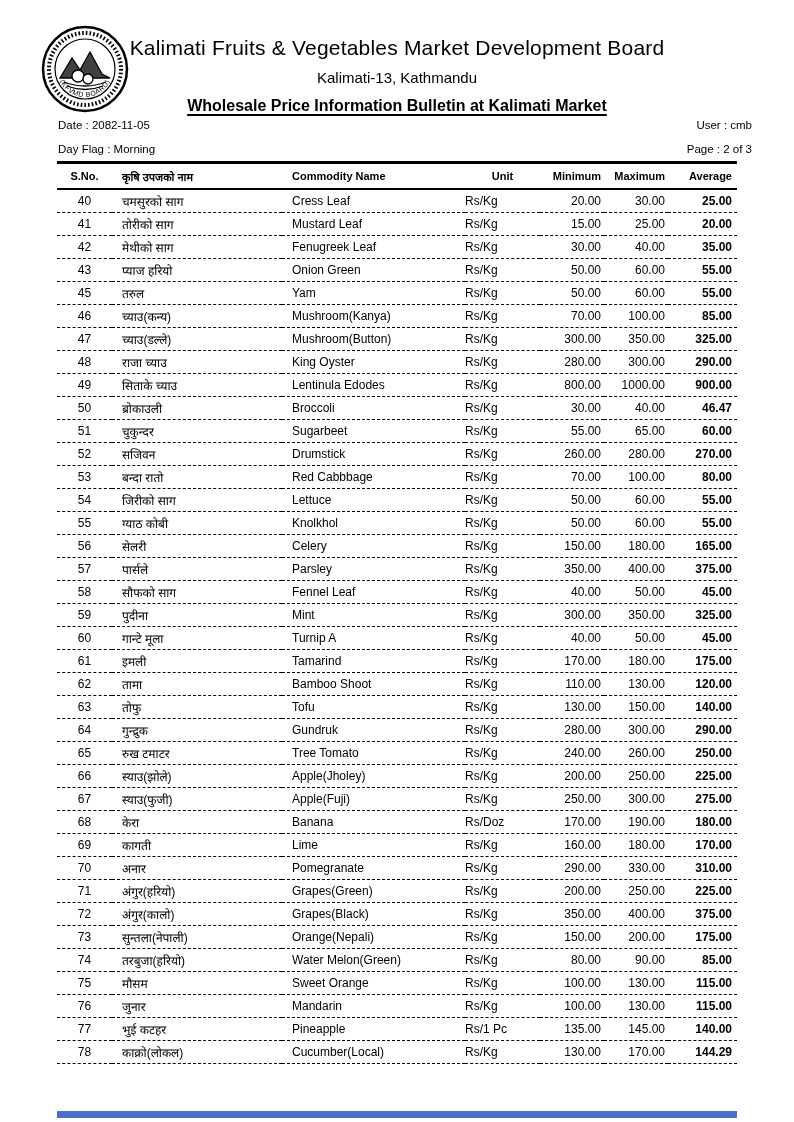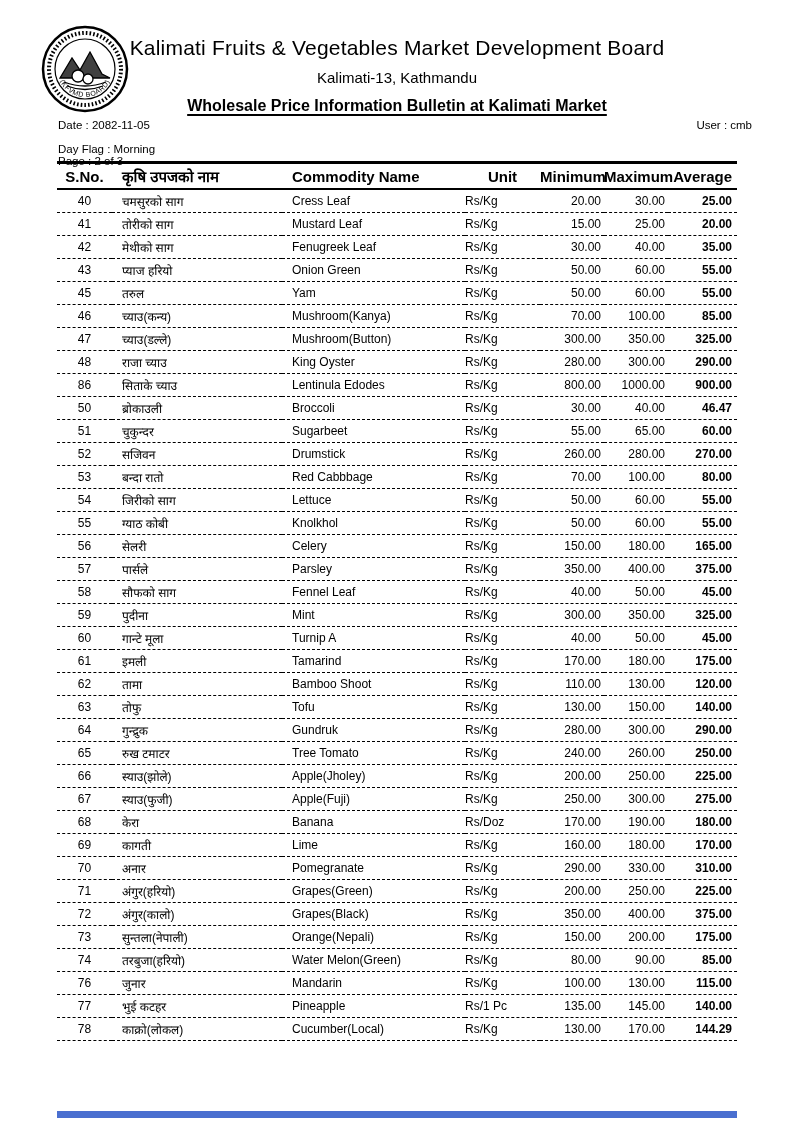--- a/index.html
+++ b/index.html
@@ -45,33 +45,33 @@
   
   .meta-row {
     position: absolute;
     left: 58px;
     right: 42px;
     display: flex;
     justify-content: space-between;
     font-size: 11.5px;
   }
   .meta-row.first { top: 119px; }
-  .meta-row.second { top: 143px; flex-direction: column; }
+  .meta-row.second { top: 143px; }
   
   .price-table {
     position: absolute;
     left: 57px;
     top: 161px;
     width: 680px;
     border-collapse: collapse;
     table-layout: fixed;
     border-top: 3px solid #000;
   }
   .price-table th {
-    font-size: 15px;
+    font-size: 11px;
     font-weight: bold;
     height: 24px;
     border-bottom: 2px solid #000;
     padding: 0;
     vertical-align: middle;
     white-space: nowrap;
   }
   .price-table td {
     font-size: 12px;
     height: 22px;
@@ -237,21 +237,21 @@
         <tr>
       <td class="c-sno">48</td>
       <td class="c-np">राजा च्याउ</td>
       <td class="c-en">King Oyster</td>
       <td class="c-unit">Rs/Kg</td>
       <td class="c-min">280.00</td>
       <td class="c-max">300.00</td>
       <td class="c-avg">290.00</td>
     </tr>
         <tr>
-      <td class="c-sno">86</td>
+      <td class="c-sno">49</td>
       <td class="c-np">सिताके च्याउ</td>
       <td class="c-en">Lentinula Edodes</td>
       <td class="c-unit">Rs/Kg</td>
       <td class="c-min">800.00</td>
       <td class="c-max">1000.00</td>
       <td class="c-avg">900.00</td>
     </tr>
         <tr>
       <td class="c-sno">50</td>
       <td class="c-np">ब्रोकाउली</td>
@@ -471,20 +471,29 @@
         <tr>
       <td class="c-sno">74</td>
       <td class="c-np">तरबुजा(हरियो)</td>
       <td class="c-en">Water Melon(Green)</td>
       <td class="c-unit">Rs/Kg</td>
       <td class="c-min">80.00</td>
       <td class="c-max">90.00</td>
       <td class="c-avg">85.00</td>
     </tr>
         <tr>
+      <td class="c-sno">75</td>
+      <td class="c-np">मौसम</td>
+      <td class="c-en">Sweet Orange</td>
+      <td class="c-unit">Rs/Kg</td>
+      <td class="c-min">100.00</td>
+      <td class="c-max">130.00</td>
+      <td class="c-avg">115.00</td>
+    </tr>
+        <tr>
       <td class="c-sno">76</td>
       <td class="c-np">जुनार</td>
       <td class="c-en">Mandarin</td>
       <td class="c-unit">Rs/Kg</td>
       <td class="c-min">100.00</td>
       <td class="c-max">130.00</td>
       <td class="c-avg">115.00</td>
     </tr>
         <tr>
       <td class="c-sno">77</td>

